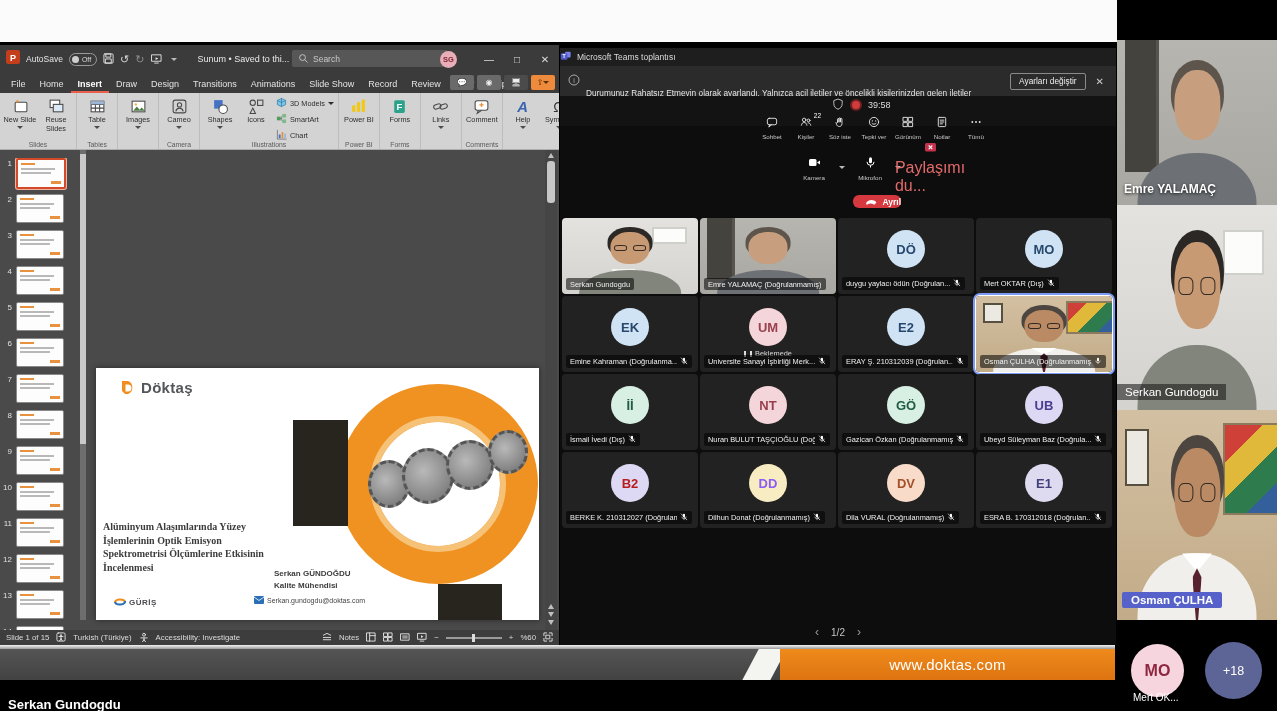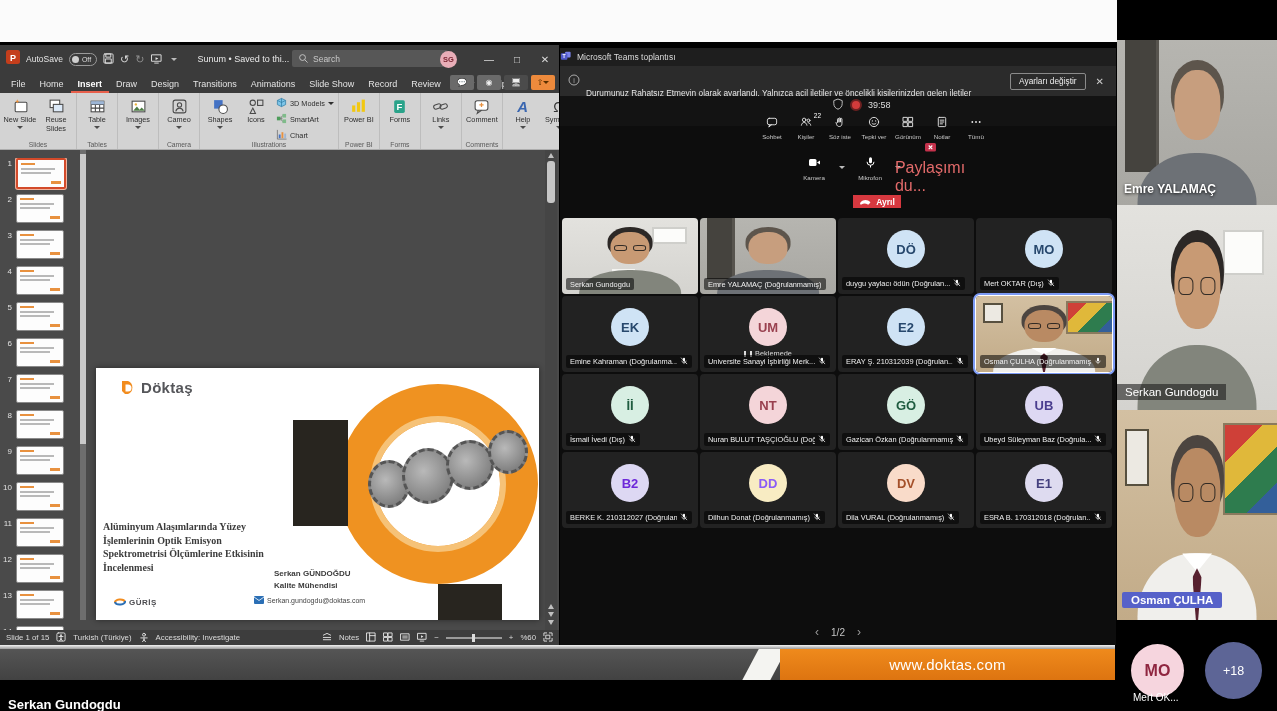--- a/index.html
+++ b/index.html
@@ -107,21 +107,21 @@
   #tm-left{display:flex;align-items:center;gap:6px;width:100px;padding-left:8px;box-sizing:border-box;}
   #rec-ind{width:8px;height:8px;border-radius:50%;background:#d23b3b;border:2px solid #6c2020;}
   #tm-timer{font-size:9px;color:#ddd;}
   .tbtn{width:34px;display:flex;flex-direction:column;align-items:center;gap:1px;position:relative;}
   .tbtn .lb{font-size:6.2px;color:#c9c9c9;white-space:nowrap;}
   .tbtn .badge{position:absolute;top:-2px;right:2px;font-size:6.5px;color:#fff;}
   .tdiv{width:1px;height:18px;background:#3a3a3a;margin:0 4px;}
   .dbtn{display:flex;flex-direction:column;align-items:center;gap:1px;}
   .dcaret{color:#bbb;margin:0 3px;}
   #stop-share-lb{color:#e26a6a !important;}
-  #leave-btn{margin-left:6px;width:48px;height:19px;background:#d6383f;border-radius:0;display:flex;align-items:center;justify-content:center;gap:4px;color:#fff;font-size:8.5px;font-weight:bold;}
+  #leave-btn{margin-left:6px;width:48px;height:19px;background:#d6383f;border-radius:6px;display:flex;align-items:center;justify-content:flex-end;gap:4px;color:#fff;font-size:8.5px;font-weight:bold;}
 
   #tiles{position:absolute;left:2px;top:170px;display:grid;grid-template-columns:repeat(4,136px);grid-auto-rows:76px;gap:2px;}
   .tile{position:relative;background:#222;border-radius:4px;overflow:hidden;}
   .tile.active{box-shadow:0 0 0 1px #fff,0 0 0 3px #7d9bf5;}
   .t-avatar{position:absolute;top:12px;left:50%;transform:translateX(-50%);width:38px;height:38px;border-radius:50%;display:flex;align-items:center;justify-content:center;font-size:13px;font-weight:bold;}
   .t-label{position:absolute;left:4px;bottom:4px;max-width:126px;display:flex;align-items:center;gap:3px;background:rgba(0,0,0,.55);border-radius:2px;padding:1.5px 4px;font-size:7.4px;color:#f0f0f0;white-space:nowrap;overflow:hidden;box-sizing:border-box;}
   .t-status{position:absolute;top:53px;left:0;right:0;display:flex;justify-content:center;align-items:center;gap:3px;font-size:7.4px;color:#ddd;}
   .pz{width:2px;height:6px;background:#ddd;display:inline-block;}
   .pz + .pz{margin-left:1px;}
   #pager{position:absolute;left:0;right:0;top:577px;display:flex;justify-content:center;align-items:center;gap:12px;color:#c4c4c4;font-size:10px;}
@@ -940,21 +940,21 @@
             <span style="overflow:hidden;text-overflow:clip;">Ubeyd Süleyman Baz (Doğrula...</span>
             <span><svg viewBox="0 0 12 12" width="8" height="8">
                 <rect x="4.5" y="1" width="3" height="5.6" rx="1.5" fill="#fff"></rect>
                 <path d="M2.8 5.4a3.2 3.2 0 0 0 6.4 0" stroke="#fff" fill="none" stroke-width=".9"></path>
                 <path d="M6 8.6v2" stroke="#fff" stroke-width=".9"></path>
                 <path d="M1.6 1l9 9.6" stroke="#fff" stroke-width="1.1"></path>
               </svg></span>
           </div>
         </div>
         <div class="tile">
-          <div class="t-avatar" style="background:#ddd8f3;color:#6d28d9">B2</div>
+          <div class="t-avatar" style="background:#ddd8f3;color:#b91c1c">B2</div>
           <div class="t-label">
             <span style="overflow:hidden;text-overflow:clip;">BERKE K. 210312027 (Doğrulan...</span>
             <span><svg viewBox="0 0 12 12" width="8" height="8">
                 <rect x="4.5" y="1" width="3" height="5.6" rx="1.5" fill="#fff"></rect>
                 <path d="M2.8 5.4a3.2 3.2 0 0 0 6.4 0" stroke="#fff" fill="none" stroke-width=".9"></path>
                 <path d="M6 8.6v2" stroke="#fff" stroke-width=".9"></path>
                 <path d="M1.6 1l9 9.6" stroke="#fff" stroke-width="1.1"></path>
               </svg></span>
           </div>
         </div>

